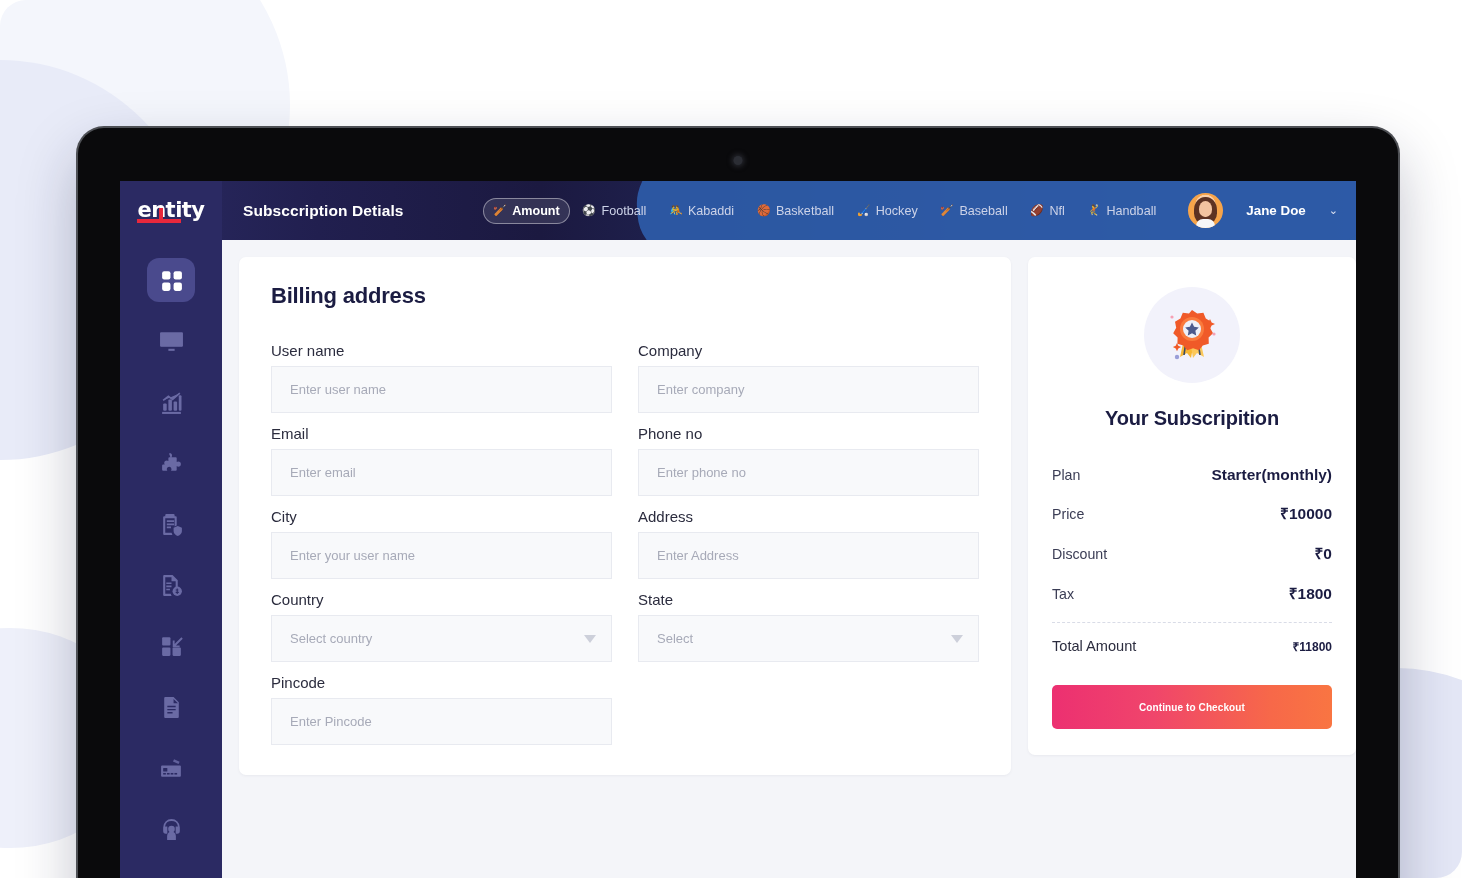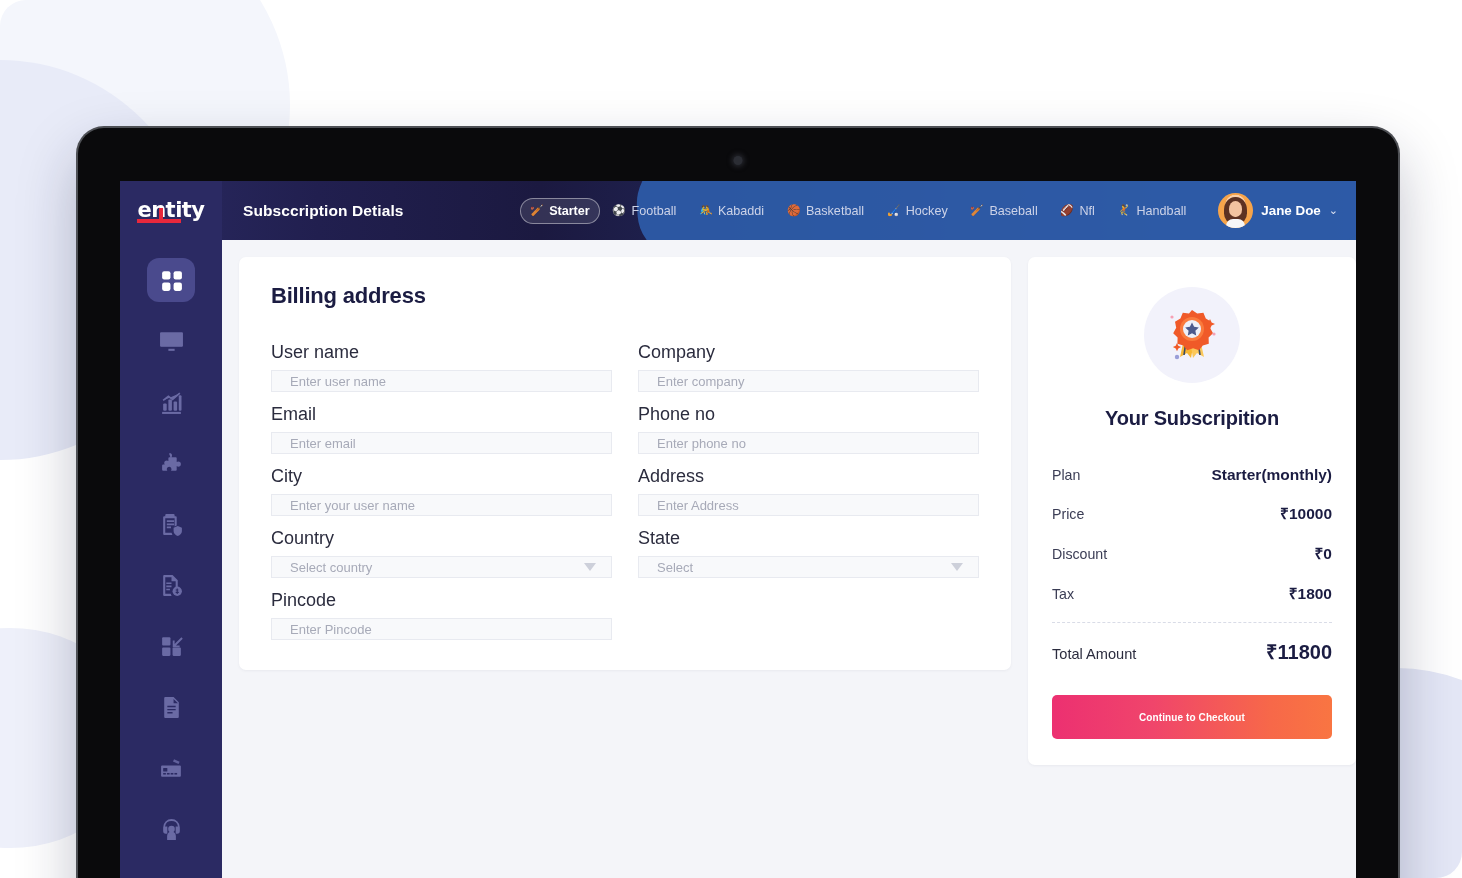--- a/index.html
+++ b/index.html
@@ -97,21 +97,21 @@
     border: 1px solid transparent;
   }
   .sport .sicon { font-size: 11px; line-height: 1; opacity: .92; }
   .sport.active {
     background: rgba(255,255,255,.11);
     border: 1px solid rgba(255,255,255,.42);
     color: #ffffff; font-weight: 700;
   }
 
   #user {
-    display: flex; align-items: center; gap: 8px;
+    display: flex; align-items: center; gap: 23px;
     margin-left: 22px; margin-right: 18px;
     position: relative; z-index: 3; cursor: pointer;
   }
   #avatar {
     width: 35px; height: 35px; border-radius: 50%;
     background: radial-gradient(circle at 50% 34%, #fbd0a8 0 34%, #f6a44a 36% 100%);
     position: relative; overflow: hidden; flex: 0 0 35px;
   }
   #avatar .hair {
     position: absolute; left: 6px; top: 4px; width: 23px; height: 27px;
@@ -163,25 +163,25 @@
   }
   #billing-title {
     font-size: 22px; font-weight: 700; color: #1b1c42;
     letter-spacing: -.2px; margin-bottom: 33px;
   }
   #form-grid {
     display: grid; grid-template-columns: 1fr 1fr;
     column-gap: 26px; row-gap: 12px;
   }
   .field-label {
-    font-size: 18px; color: #2b2c3e; margin-bottom: 7px; display: block;
+    font-size: 15px; color: #2b2c3e; margin-bottom: 7px; display: block;
   }
   .field-box {
     position: relative;
-    height: 22px;
+    height: 47px;
     background: #f8f9fb;
     border: 1px solid #e8eaf0;
     display: flex; align-items: center;
     padding: 0 18px;
     font-size: 13px; color: #a7aab8;
   }
   .field-caret {
     position: absolute; right: 15px; top: 50%; transform: translateY(-50%);
     width: 0; height: 0;
     border-left: 6px solid transparent; border-right: 6px solid transparent;
@@ -213,21 +213,21 @@
     padding: 9px 0;
   }
   .price-key { font-size: 14.2px; color: #3b3d55; }
   .price-val { font-size: 15.5px; font-weight: 700; color: #1b1c42; }
   #divider {
     border-top: 1.5px dashed #d9dce7;
     margin: 9px 0 5px 0;
   }
   .price-row.total { padding-top: 10px; }
   .price-row.total .price-key { font-size: 14.6px; color: #2b2c3e; }
-  .price-row.total .price-val { font-size: 20px; }
+  .price-row.total .price-val { font-size: 12px; }
   #checkout-btn {
     margin-top: 21px; width: 100%; height: 44px;
     border: none; border-radius: 5px;
     background: linear-gradient(90deg,#ec3071 0%,#f0456b 36%,#f76849 78%,#f97542 100%);
     color: #fff; font-size: 10px; font-weight: 700;
     font-family: "Liberation Sans", sans-serif;
     cursor: pointer; letter-spacing: .1px;
   }
 </style>
 </head>
@@ -254,21 +254,21 @@
           <span id="logo-bar"></span>
           <span id="logo-bar2"></span>
         </div>
       </div>
 
       <div id="page-title">Subsccription Detials</div>
 
       <div id="sports">
           <div class="sport active">
             <span class="sicon">🏏</span>
-            <span>Starter</span>
+            <span>Amount</span>
           </div>
           <div class="sport">
             <span class="sicon">⚽</span>
             <span>Football</span>
           </div>
           <div class="sport">
             <span class="sicon">🤼</span>
             <span>Kabaddi</span>
           </div>
           <div class="sport">

